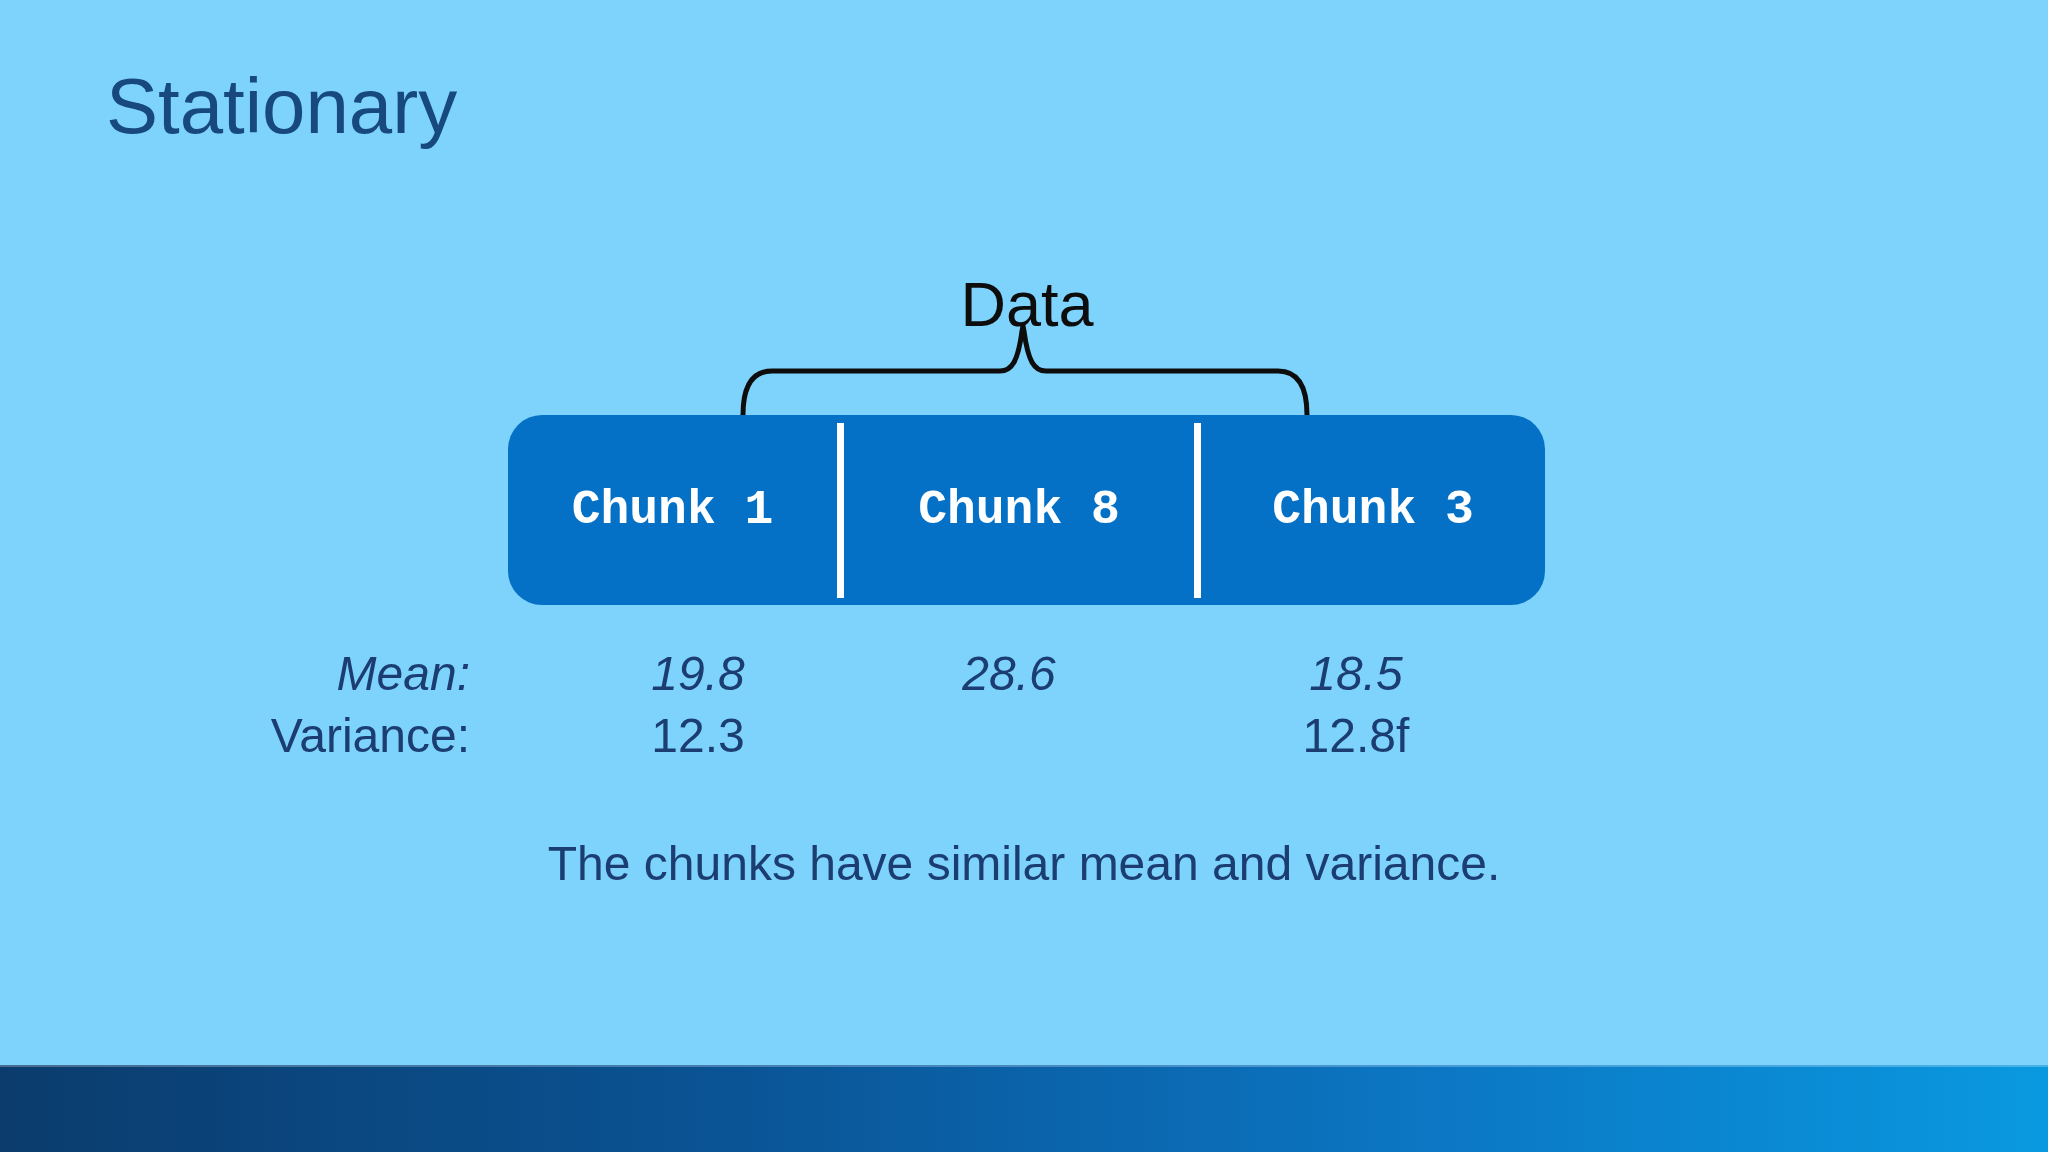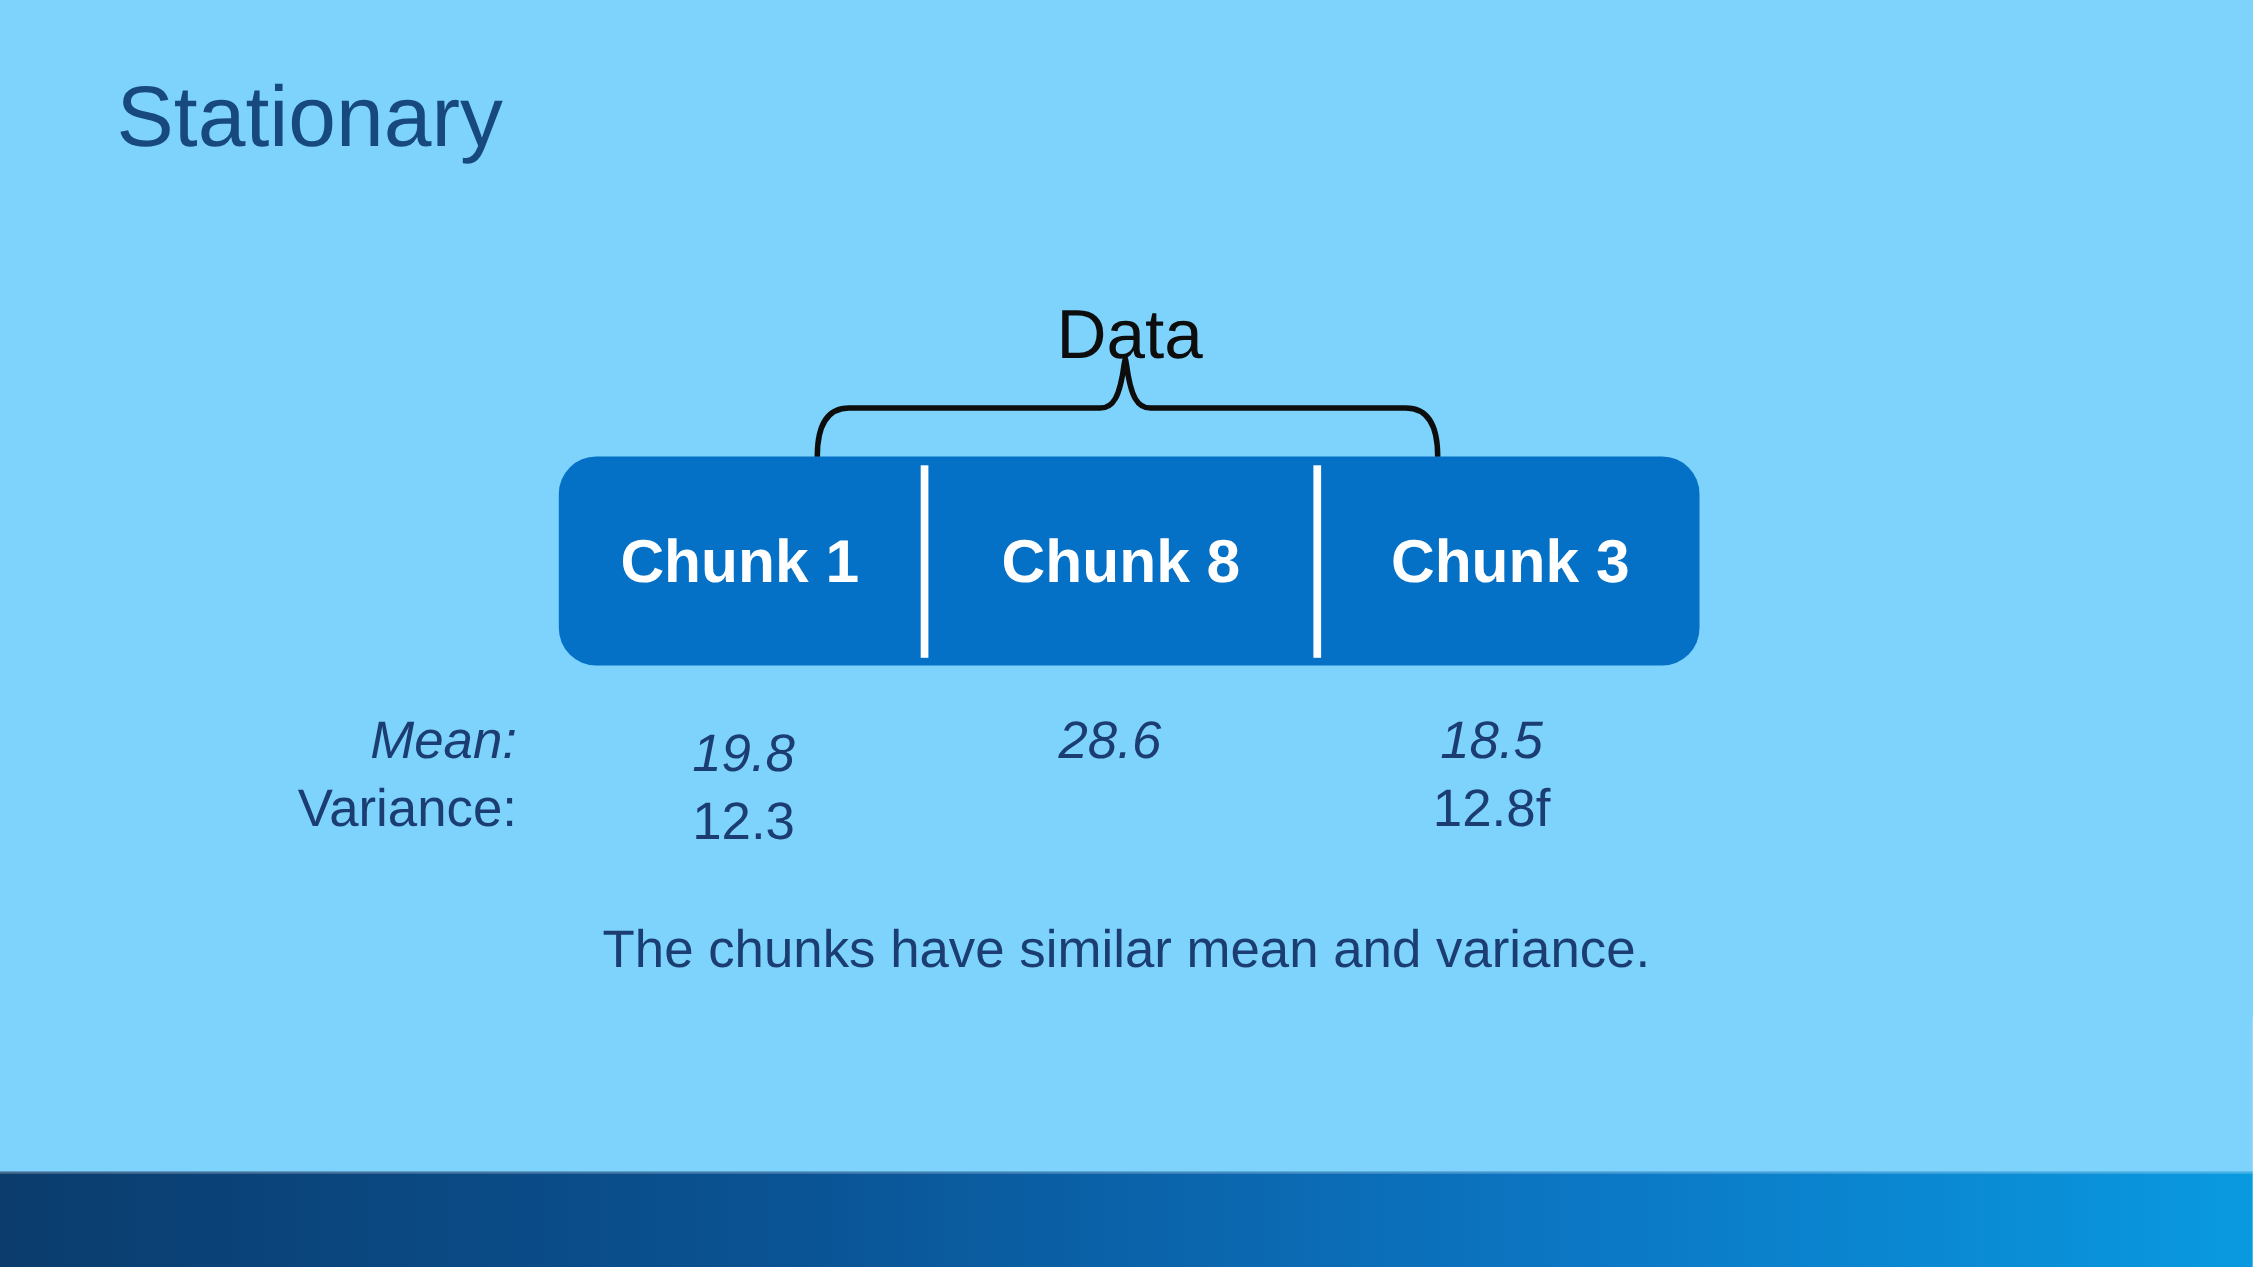--- a/index.html
+++ b/index.html
@@ -57,23 +57,24 @@
     background: #0571C6;
     border-radius: 34px;
     display: flex;
     align-items: stretch;
   }
   .chunk-cell {
     display: flex;
     align-items: center;
     justify-content: center;
     color: #ffffff;
-    font-size: 55px;
+    font-size: 48px;
     font-weight: bold;
     white-space: nowrap;
+    font-family: Liberation Mono, monospace;
   }
   .chunk-cell.c1 { width: 329px; }
   .chunk-cell.c2 { width: 350px; }
   .chunk-cell.c3 { width: 344px; border-radius: 19px; }
   .chunk-divider {
     width: 7px;
     height: 175px;
     margin: auto 0;
     background: #ffffff;
   }
@@ -96,21 +97,21 @@
     top: 0;
     width: 470px;
     text-align: right;
   }
   .stats-value {
     position: absolute;
     top: 0;
     width: 300px;
     text-align: center;
   }
-  .stats-value.v1 { left: 526px; margin-top: 12px; }  
+  .stats-value.v1 { left: 548px; }  
   .stats-value.v2 { left: 859px; }  
   .stats-value.v3 { left: 1206px; } 
 
   
   .conclusion {
     position: absolute;
     left: 0;
     top: 836px;
     width: 2048px;
     text-align: center;

